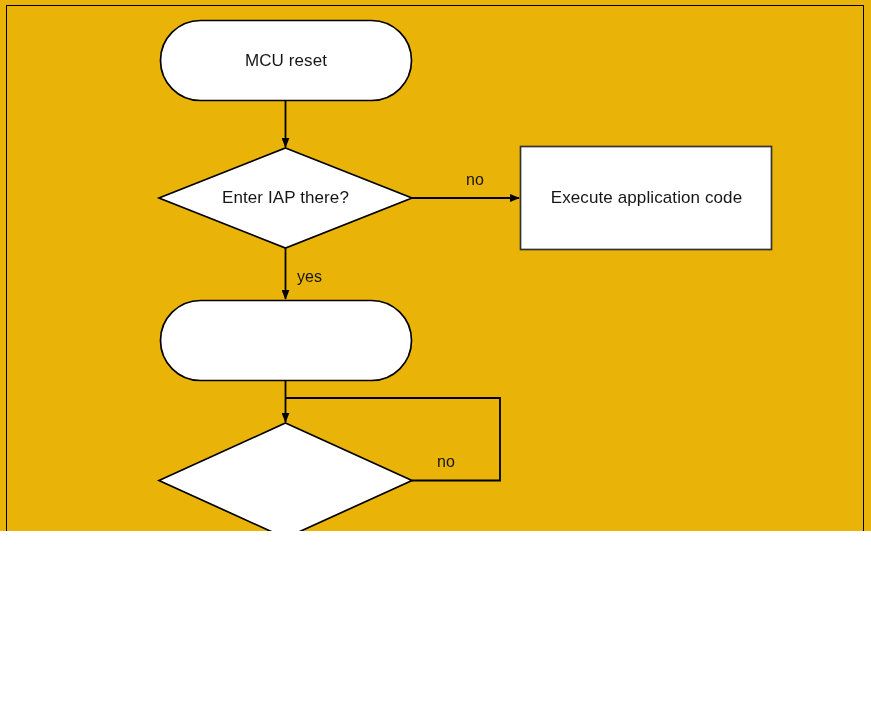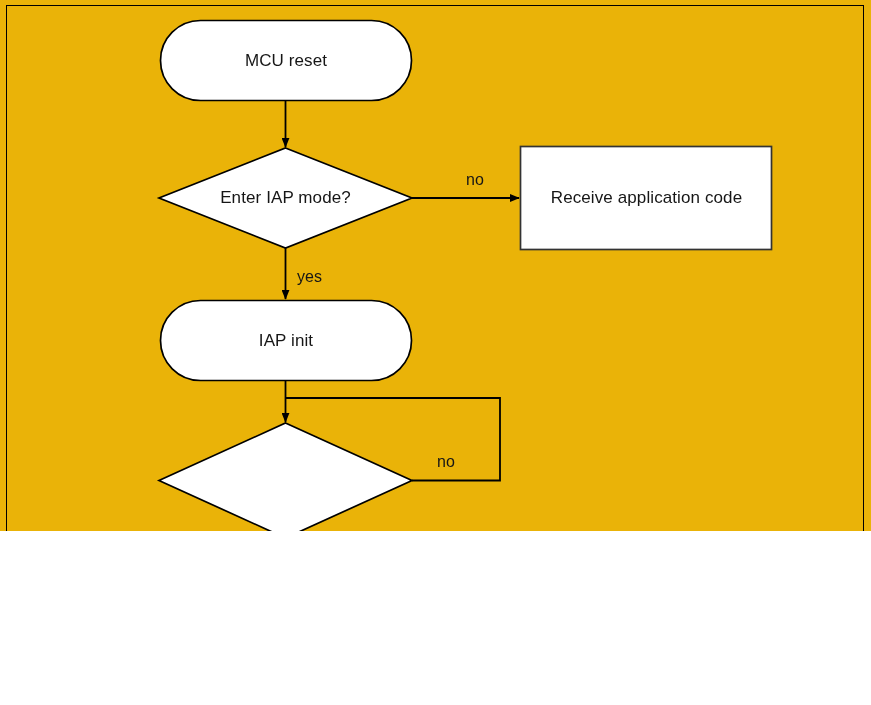--- a/index.html
+++ b/index.html
@@ -92,25 +92,24 @@
 
     <line x1="285.5" y1="380" x2="285.5" y2="422" stroke="#000000" stroke-width="1.8" marker-end="url(#arrowhead)"></line>
 
     <path d="M412,480.5 L500,480.5 L500,398 L285.5,398" fill="none" stroke="#000000" stroke-width="1.8"></path>
 
     <line x1="285.5" y1="538" x2="285.5" y2="574" stroke="#000000" stroke-width="1.8" marker-end="url(#arrowhead)"></line>
   </svg>
 
   <div class="node-label" style="left:160px; top:20px; width:252px; height:81px;">MCU reset</div>
 
-  <div class="node-label" style="left:175px; top:178px; width:221px; height:40px;">Enter IAP mode?</div>
+  <div class="node-label" style="left:175px; top:178px; width:221px; height:40px;">Enter IAP there?</div>
 
-  <div class="node-label" style="left:521px; top:147px; width:251px; height:102px;">Receive application code</div>
+  <div class="node-label" style="left:521px; top:147px; width:251px; height:102px;">Execute application code</div>
 
-  <div class="node-label" style="left:160px; top:300px; width:252px; height:81px;">IAP init</div>
 
 
 
   <div class="edge-label" style="left:466px; top:170px;">no</div>
 
   <div class="edge-label" style="left:297px; top:267px;">yes</div>
 
   <div class="edge-label" style="left:437px; top:452px;">no</div>
 
   <div class="edge-label" style="left:297px; top:548px;">yes</div>

